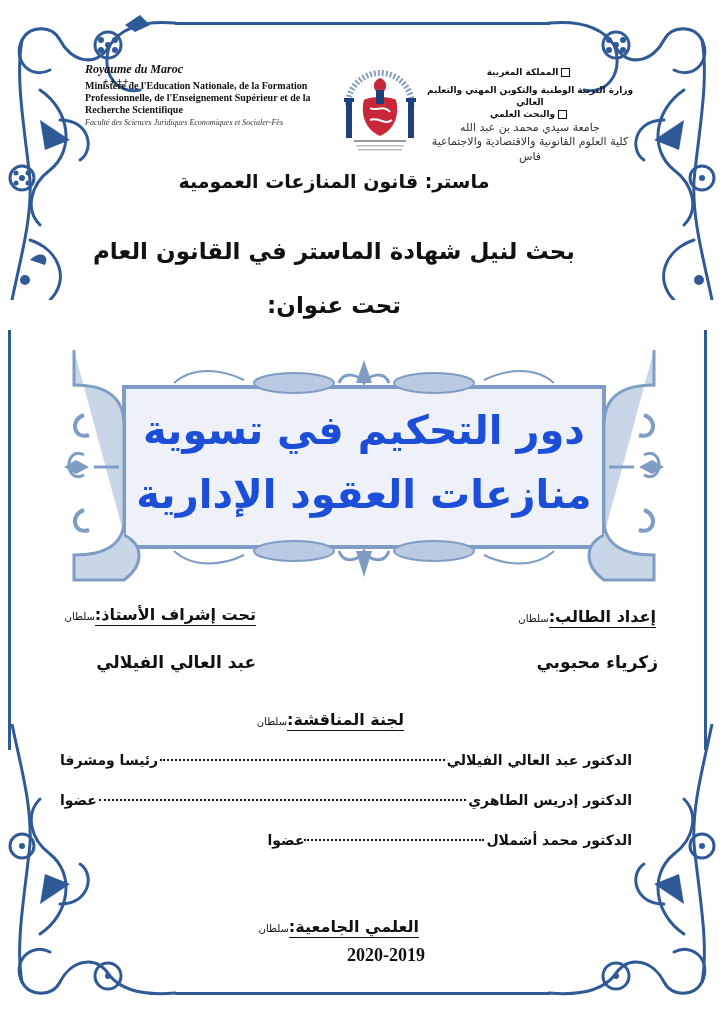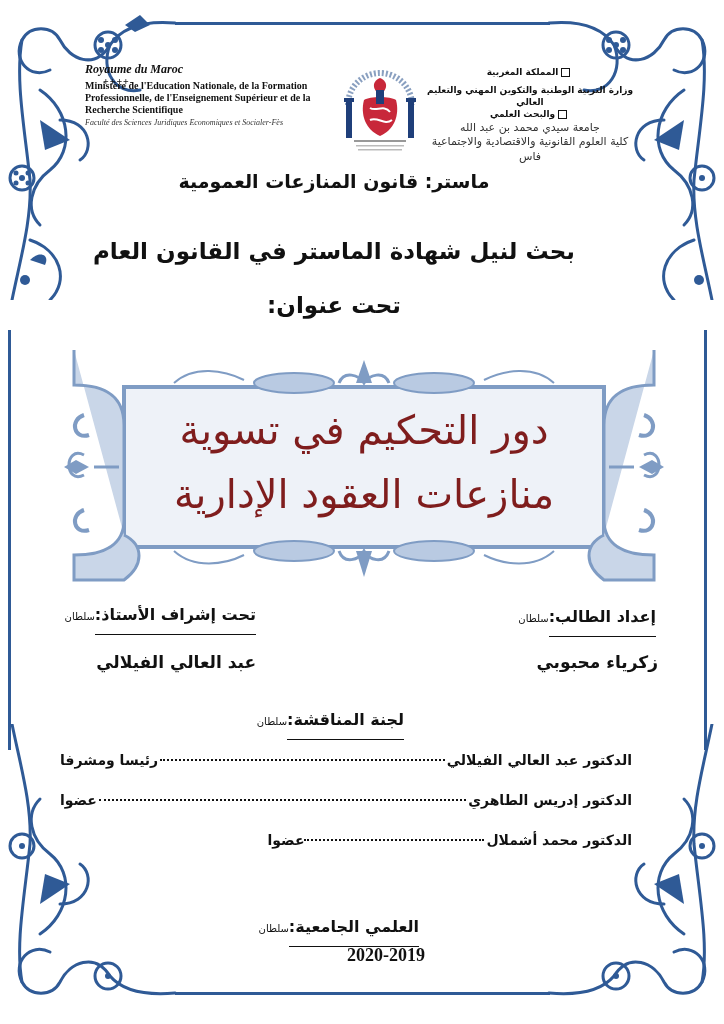--- a/index.html
+++ b/index.html
@@ -32,25 +32,25 @@
   .chk { display:inline-block; width:7px; height:7px; border:1px solid #111; vertical-align:middle; margin:0 3px; }
 
   
   .center { position:absolute; left:0; width:668px; text-align:center; direction:rtl; font-weight:bold; }
   .master { top:170px; font-size:19px; }
   .research { top:238px; font-size:23px; }
   .under-title { top:292px; font-size:23px; }
 
   
   .banner { position:absolute; left:64px; top:345px; width:600px; height:240px; }
-  .banner-text { position:absolute; left:64px; top:398px; width:600px; text-align:center; direction:rtl; font-weight:normal; font-size:40px; line-height:64px; color:#7f1d1d; }
+  .banner-text { position:absolute; left:64px; top:398px; width:600px; text-align:center; direction:rtl; font-weight:bold; font-size:40px; line-height:64px; color:#1d4ed8; }
 
   
   .lbl { position:absolute; direction:rtl; font-weight:bold; font-size:16px; }
-  .lbl .u { border-bottom:1.5px solid #111; padding-bottom:10px; }
+  .lbl .u { border-bottom:1.5px solid #111; padding-bottom:1px; }
   .lbl .tiny { font-size:10px; font-weight:normal; }
   .student-lbl { right:68px; top:607px; }
   .supervisor-lbl { right:468px; top:605px; }
   .student-name { position:absolute; right:66px; top:652px; font-weight:bold; font-size:17px; direction:rtl; }
   .supervisor-name { position:absolute; right:468px; top:652px; font-weight:bold; font-size:17px; direction:rtl; }
   .committee-lbl { right:320px; top:710px; }
 
   .committee { position:absolute; left:60px; top:752px; width:572px; direction:rtl; }
   .crow { display:flex; align-items:baseline; font-weight:bold; font-size:14px; height:40px; }
   .crow .dots { flex:1; border-bottom:2px dotted #111; margin:0 2px; transform:translateY(-4px); }

